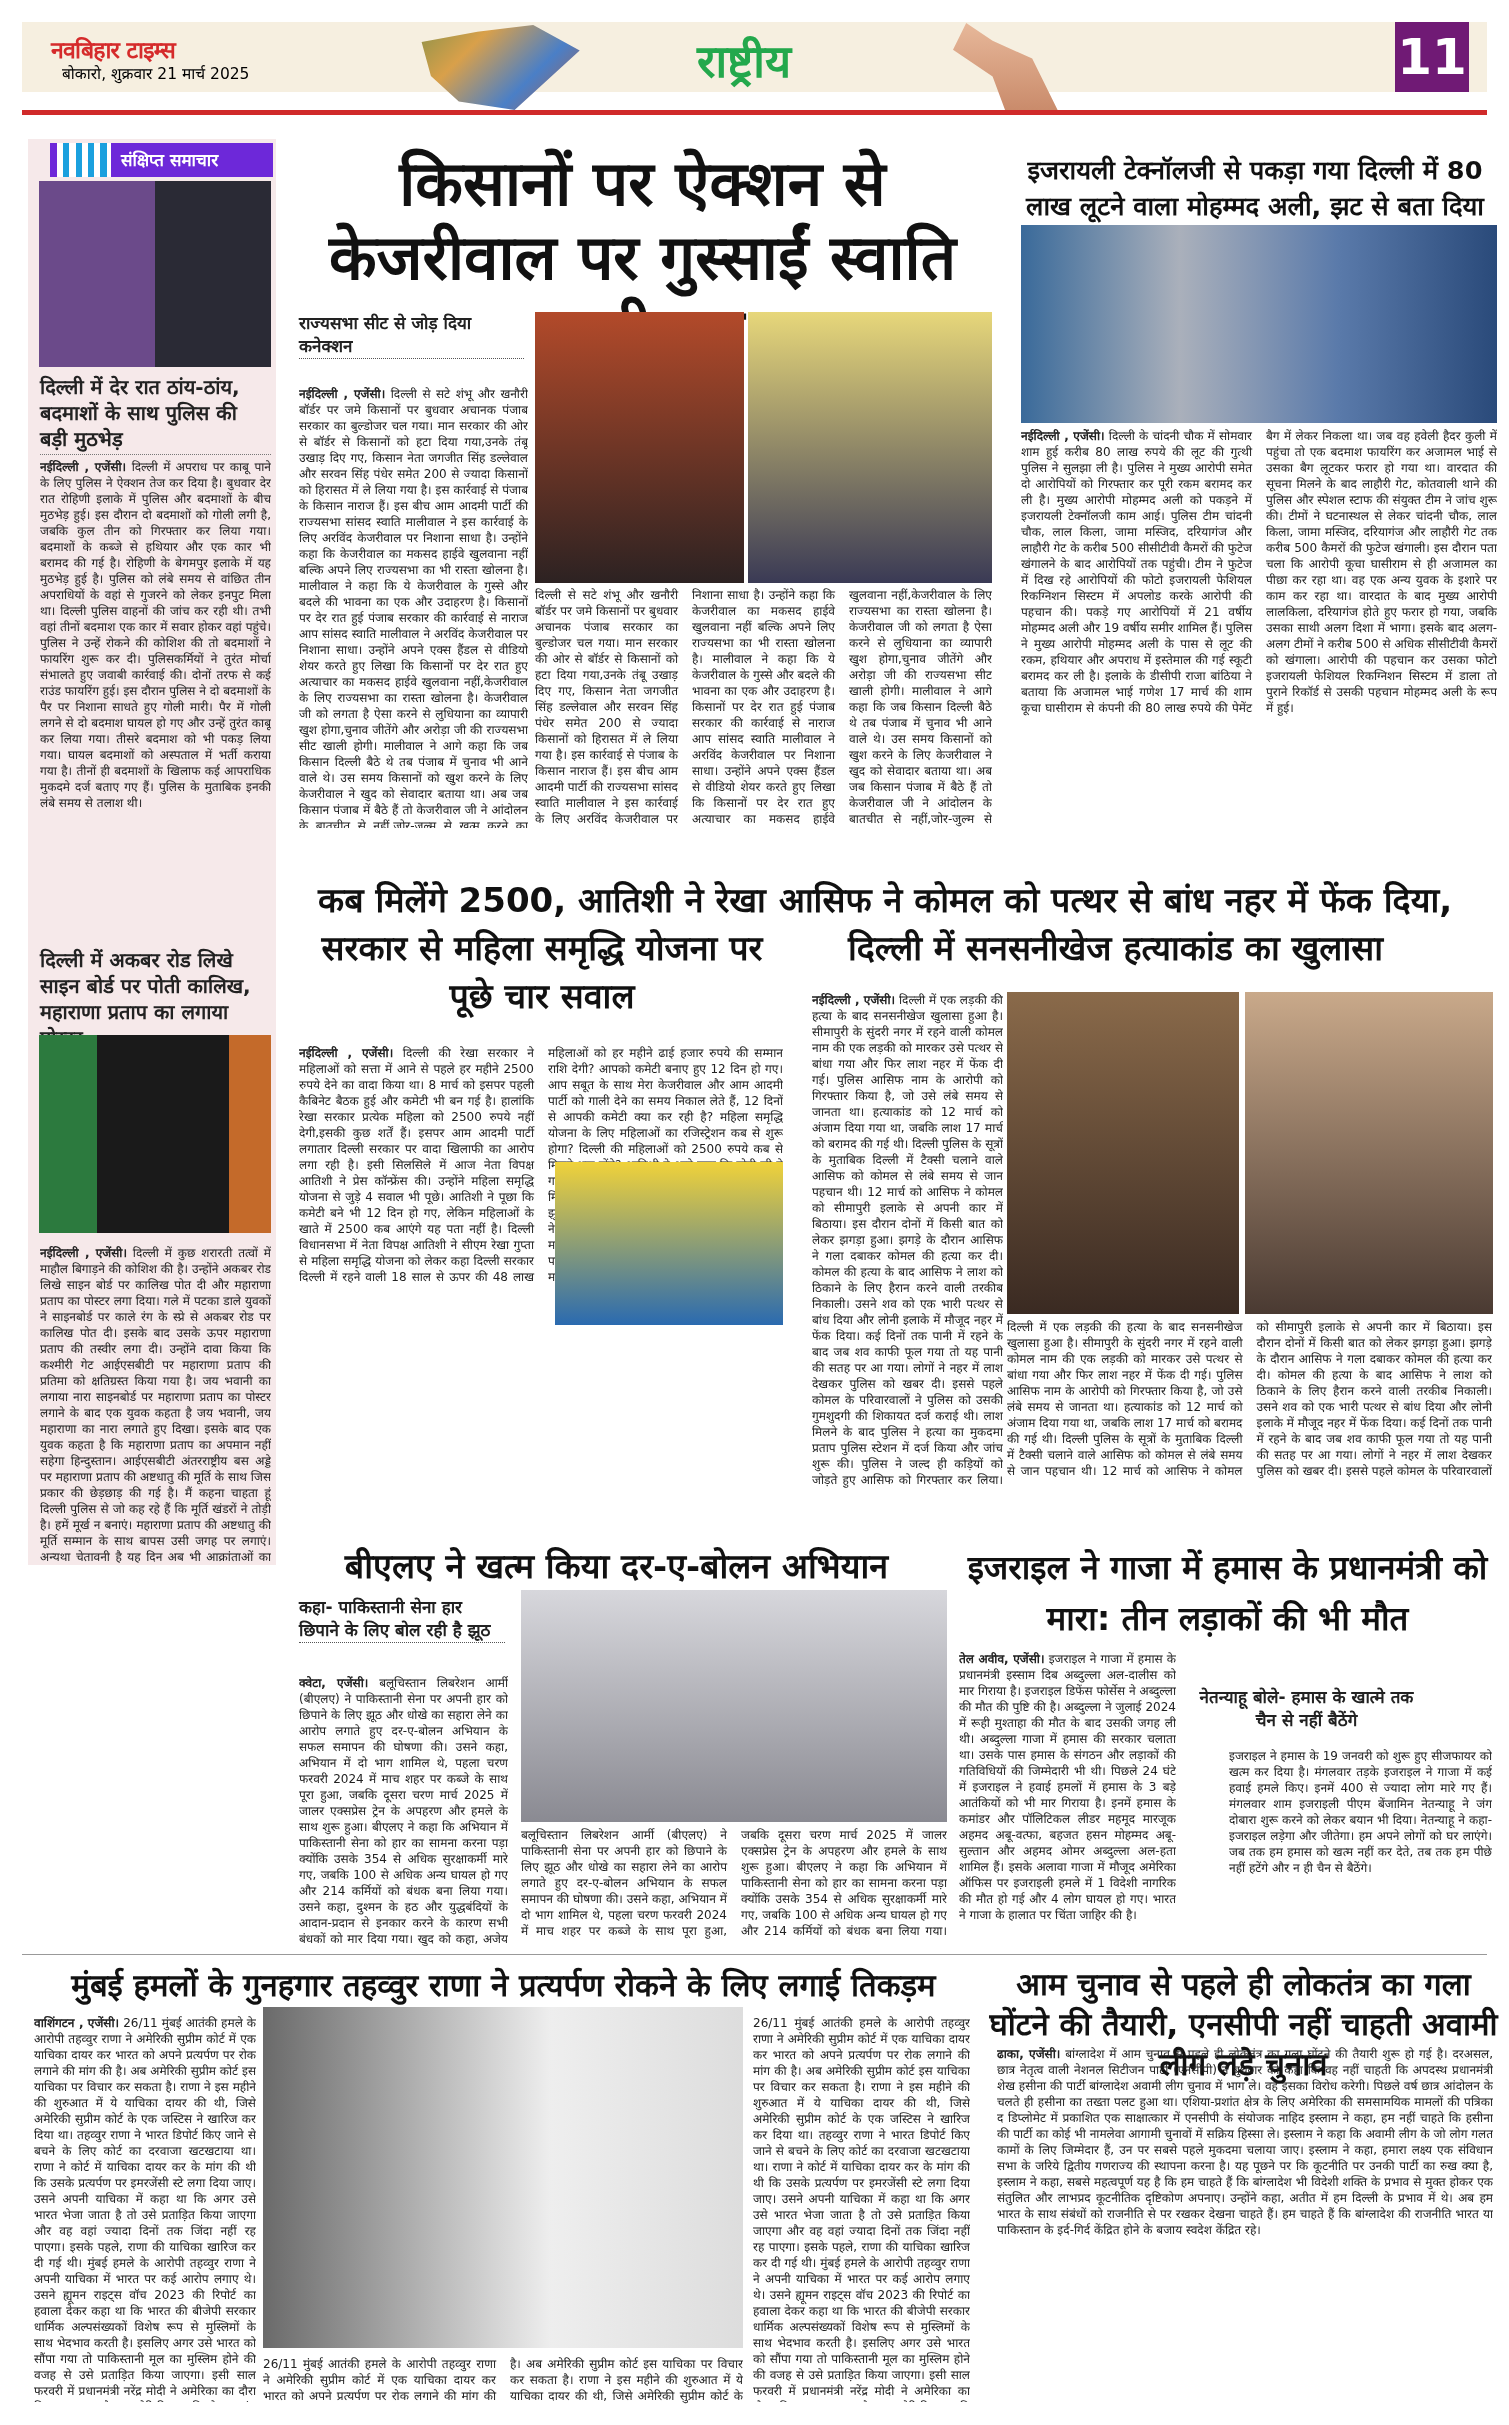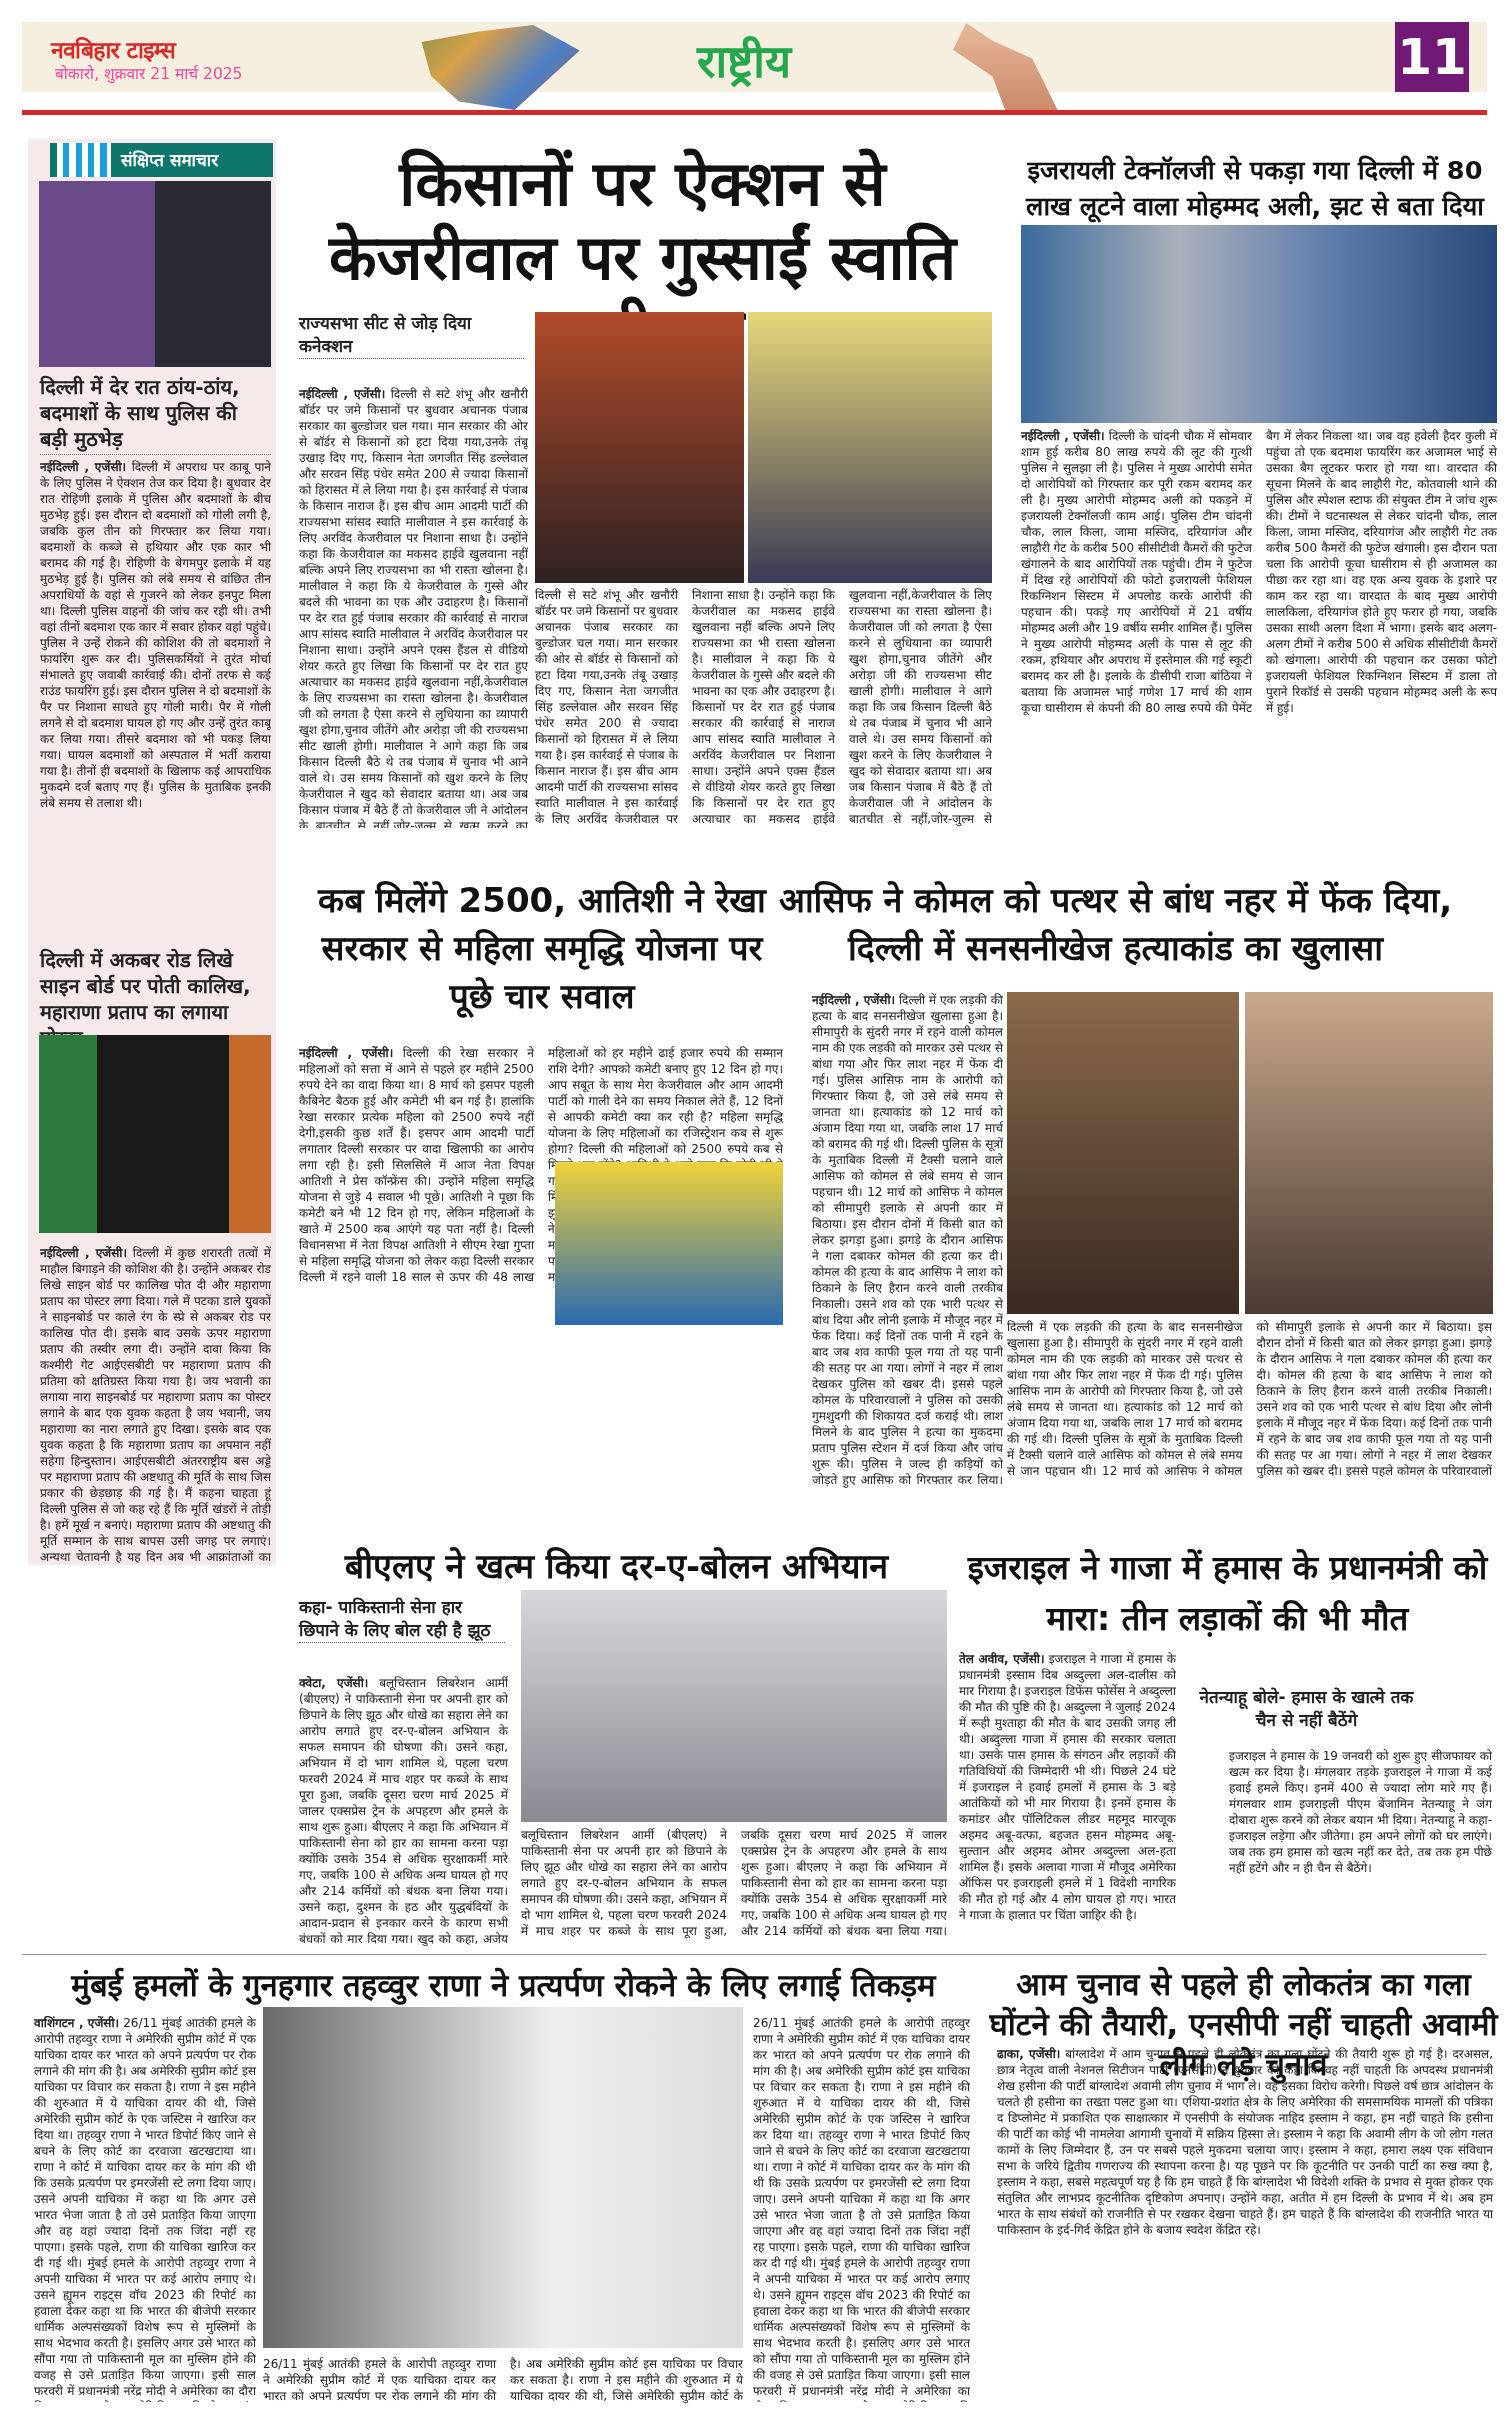--- a/index.html
+++ b/index.html
@@ -1,27 +1,27 @@
 <!DOCTYPE html>
 <html style="font-size:12.4px"><head>
 <meta charset="utf-8">
 <style>
 *{box-sizing:border-box;margin:0;padding:0}
 body{width:1510px;height:2426px;background:#fff;font-family:"DejaVu Sans",sans-serif;color:#222;position:relative;overflow:hidden}
 .abs{position:absolute}
 .masthead{left:22px;top:22px;width:1465px;height:70px;background:#f6efe0}
 .brand{left:51px;top:33px;font-family:"DejaVu Sans",sans-serif;font-weight:bold;color:#d52b2b;font-size:23px;letter-spacing:-0.8px}
-.dateline{left:55px;top:62px;font-size:15.5px;color:#ec4899}
+.dateline{left:62px;top:62px;font-size:15.5px;color:#000000}
 .section-title{left:697px;top:29.4px;font-size:45px;font-weight:bold;color:#23a84c}
 .pageno{left:1395px;top:22px;width:74px;height:70px;background:#701a75;color:#fff;font-size:50px;font-weight:bold;text-align:center;line-height:70px}
 .redrule{left:22px;top:110px;width:1465px;height:5.4px;background:#d02a2a}
 .mapart{left:403px;top:25px;width:186px;height:85px;background:linear-gradient(135deg,#7a8f4a,#d9a04a,#4a7fc7,#b85a3a);clip-path:polygon(10% 20%,40% 8%,70% 0%,95% 30%,80% 60%,60% 100%,30% 90%,15% 60%)}
 .statue{left:953px;top:23px;width:132px;height:89px;background:linear-gradient(180deg,#e7b89a,#c98a6a);clip-path:polygon(10% 0,30% 20%,60% 40%,80% 100%,40% 100%,30% 60%,0 30%)}
 .sidebar{left:28px;top:139px;width:248px;height:1426px;background:#f6e9ea}
-.brief-head{left:50px;top:143px;width:223px;height:34px;background:#0f766e;color:#fff;font-weight:bold;font-size:17px;line-height:34px;padding-left:71px}
+.brief-head{left:50px;top:143px;width:223px;height:34px;background:#6d28d9;color:#fff;font-weight:bold;font-size:17px;line-height:34px;padding-left:71px}
 .brief-stripes{left:57px;top:143px;width:54px;height:34px;background:repeating-linear-gradient(90deg,#fff 0 6.2px,#1aa0de 6.2px 12.4px)}
 .photo{background:#555;overflow:hidden}
 .h-xl{font-weight:bold;color:#111;line-height:1.18;text-align:center}
 .h-side{font-weight:bold;color:#222;font-size:20px;line-height:1.3}
 .body{font-size:12px;line-height:16px;text-align:justify;color:#222}
 .body b{font-weight:bold}
 .sub{font-weight:bold;font-size:17px;line-height:1.35;border-bottom:1.5px dotted #555}
 .sub-center{font-weight:bold;font-size:17px;text-align:center;line-height:1.35}
 .col2{column-count:2;column-gap:14px}
 .col3{column-count:3;column-gap:14px}

